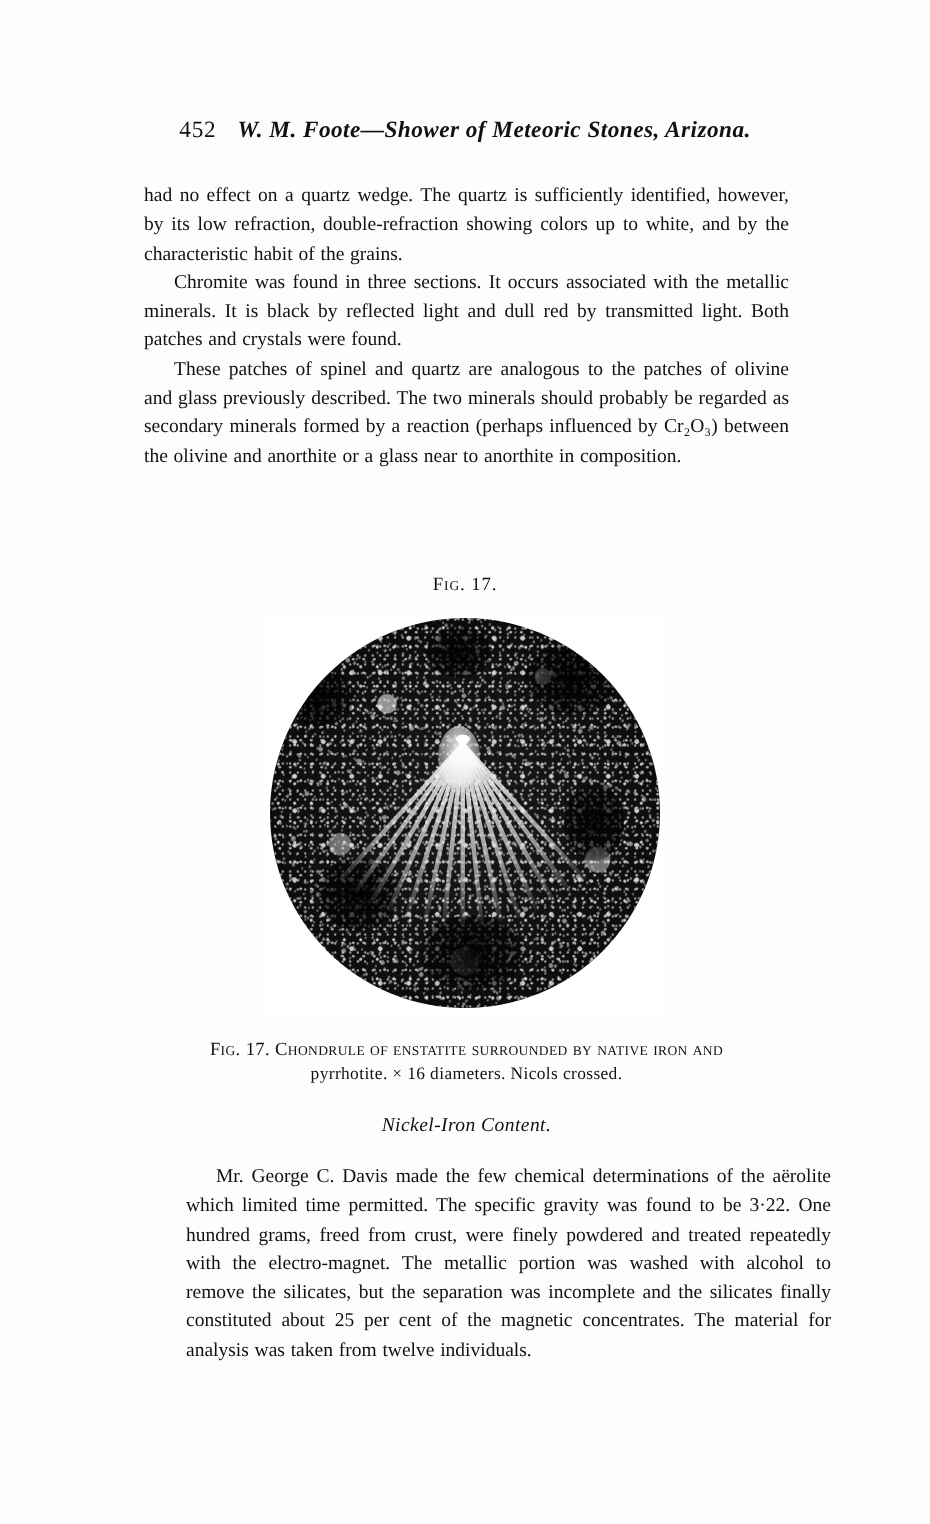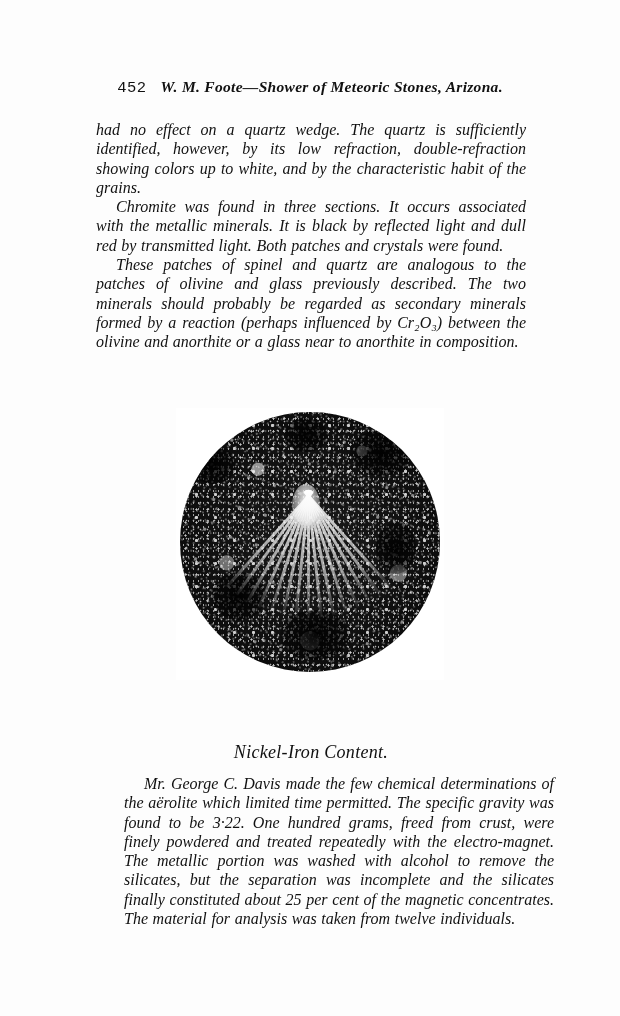--- a/index.html
+++ b/index.html
@@ -26,42 +26,41 @@
     position: absolute;
     left: 0;
     top: 78px;
     width: 620px;
     text-align: center;
     font-size: 15.5px;
     letter-spacing: 0.3px;
   }
   .header .pagenum {
     font-style: normal;
-    font-family: Liberation Mono, monospace;
+    font-family: Liberation Serif, serif;
     margin-right: 14px;
     letter-spacing: 0.5px;
   }
   .header .runtitle {
     font-style: italic;
     font-weight: bold;
   }
   .body-col {
     position: absolute;
     left: 96px;
     top: 120px;
     width: 430px;
   }
   p.para {
     margin: 0 0 0 0;
-    font-size: 16px;
+    font-size: 13px;
     line-height: 19.3px;
     text-align: justify;
     text-align-last: left;
     word-spacing: 0.6px;
-    font-style: italic;
   }
   p.para.indent {
     text-indent: 20px;
   }
   p.para + p.para {
     margin-top: 0px;
   }
   .figlabel {
     position: absolute;
     left: 0;
@@ -169,21 +168,21 @@
     font-variant: small-caps;
     font-size: 12.4px;
   }
   .subhead {
     position: absolute;
     left: 96px;
     top: 742px;
     width: 430px;
     text-align: center;
     font-style: italic;
-    font-size: 18px;
+    font-size: 13px;
     letter-spacing: 0.3px;
   }
   .body-col2 {
     position: absolute;
     left: 96px;
     top: 774px;
     width: 430px;
     margin-left: 28px;
   }
 </style>
@@ -195,20 +194,23 @@
   <div class="header">
     <span class="pagenum">452</span><span class="runtitle">W. M. Foote—Shower of Meteoric Stones, Arizona.</span>
   </div>
 
   <div class="body-col">
     <p class="para">had no effect on a quartz wedge.  The quartz is sufficiently identified, however, by its low refraction, double-refraction showing colors up to white, and by the characteristic habit of the grains.</p>
     <p class="para indent">Chromite was found in three sections.  It occurs associated with the metallic minerals.  It is black by reflected light and dull red by transmitted light.  Both patches and crystals were found.</p>
     <p class="para indent">These patches of spinel and quartz are analogous to the patches of olivine and glass previously described.  The two minerals should probably be regarded as secondary minerals formed by a reaction (perhaps influenced by Cr₂O₃) between the olivine and anorthite or a glass near to anorthite in composition.</p>
   </div>
 
+  <div class="figlabel">
+    <span class="sc">Fig. 17.</span>
+  </div>
 
   <div class="figure-wrap">
     <div class="plate">
       <div class="disc">
         <div class="speckle"></div>
         <div class="speckle b"></div>
         <div class="darkblotch" style="left:10px;  top:34px;  width:46px; height:38px;"></div>
         <div class="darkblotch" style="left:170px; top:18px;  width:62px; height:46px;"></div>
         <div class="darkblotch" style="left:196px; top:110px; width:40px; height:52px;"></div>
         <div class="darkblotch" style="left:32px;  top:160px; width:54px; height:48px;"></div>
@@ -229,20 +231,24 @@
           <div class="fan" style="transform: rotate(18deg);"></div>
           <div class="fan" style="transform: rotate(24deg);"></div>
           <div class="fan" style="transform: rotate(30deg);"></div>
           <div class="fan" style="transform: rotate(36deg);"></div>
           <div class="fan" style="transform: rotate(42deg);"></div>
         </div>
       </div>
     </div>
   </div>
 
+  <div class="caption">
+    <span class="sc">Fig. 17.   Chondrule of enstatite surrounded by native iron and</span><br>
+    <span>pyrrhotite.   × 16 diameters.   Nicols crossed.</span>
+  </div>
 
   <div class="subhead">Nickel-Iron Content.</div>
 
   <div class="body-col2">
     <p class="para indent">Mr. George C. Davis made the few chemical determinations of the aërolite which limited time permitted.  The specific gravity was found to be 3·22.  One hundred grams, freed from crust, were finely powdered and treated repeatedly with the electro-magnet.  The metallic portion was washed with alcohol to remove the silicates, but the separation was incomplete and the silicates finally constituted about 25 per cent of the magnetic concentrates.  The material for analysis was taken from twelve individuals.</p>
   </div>
 
 </div>
 
 </body></html>

